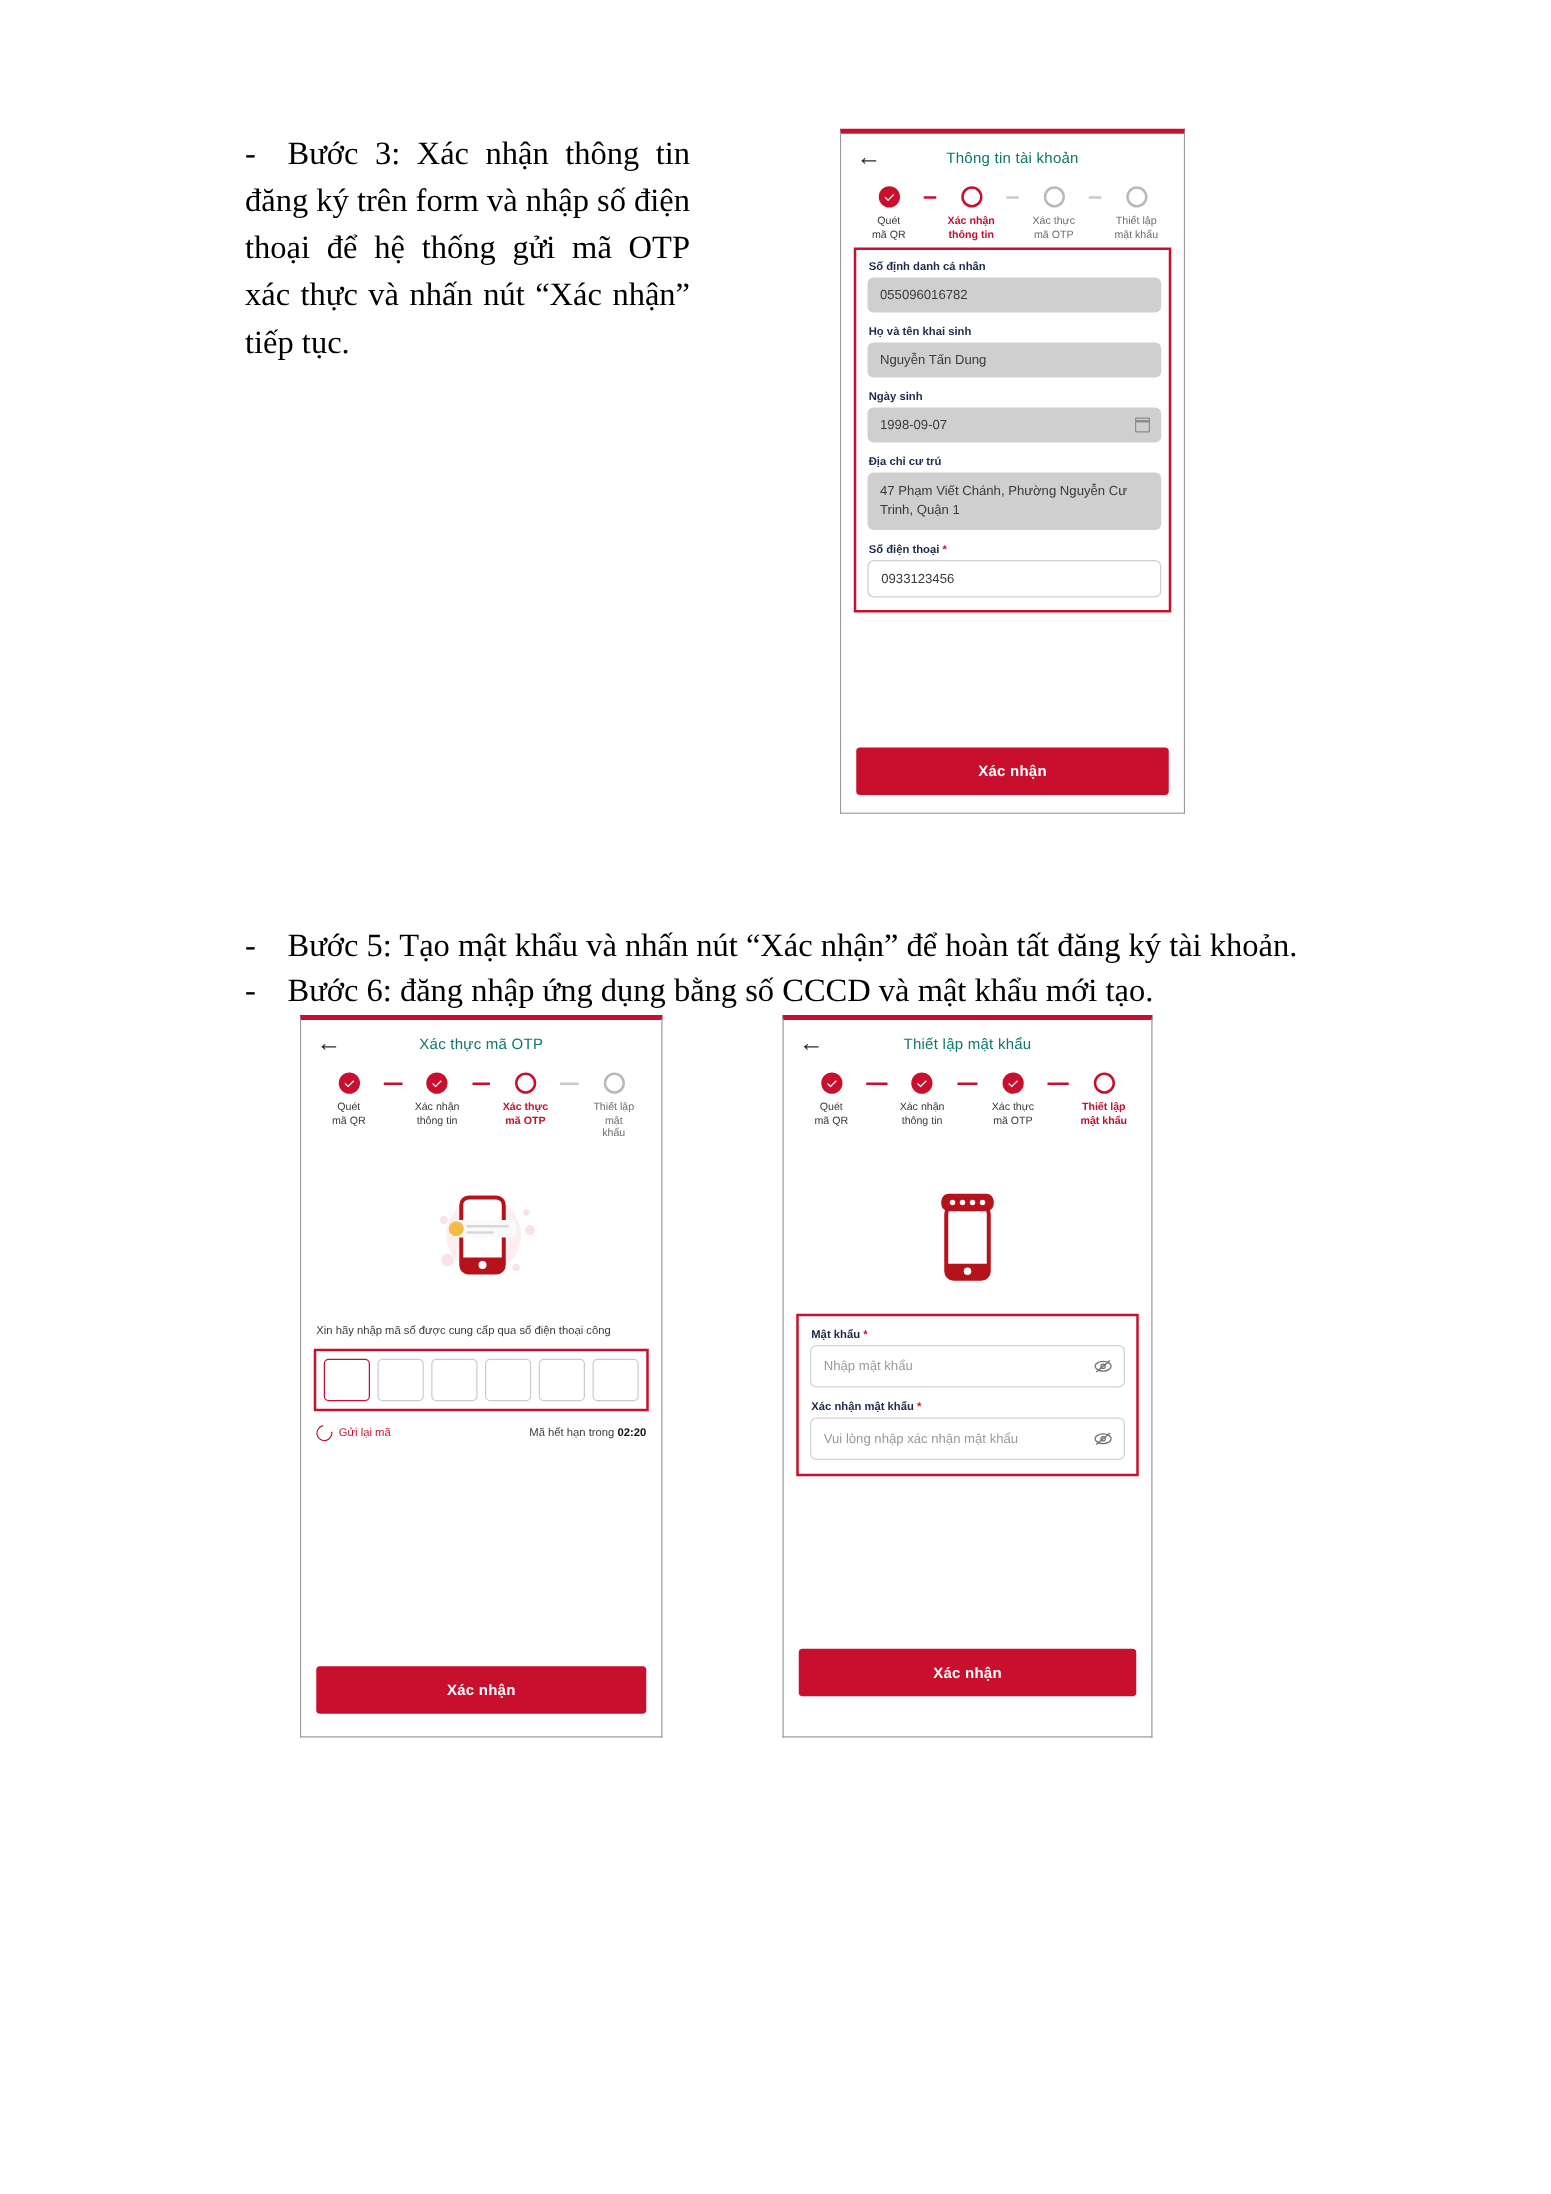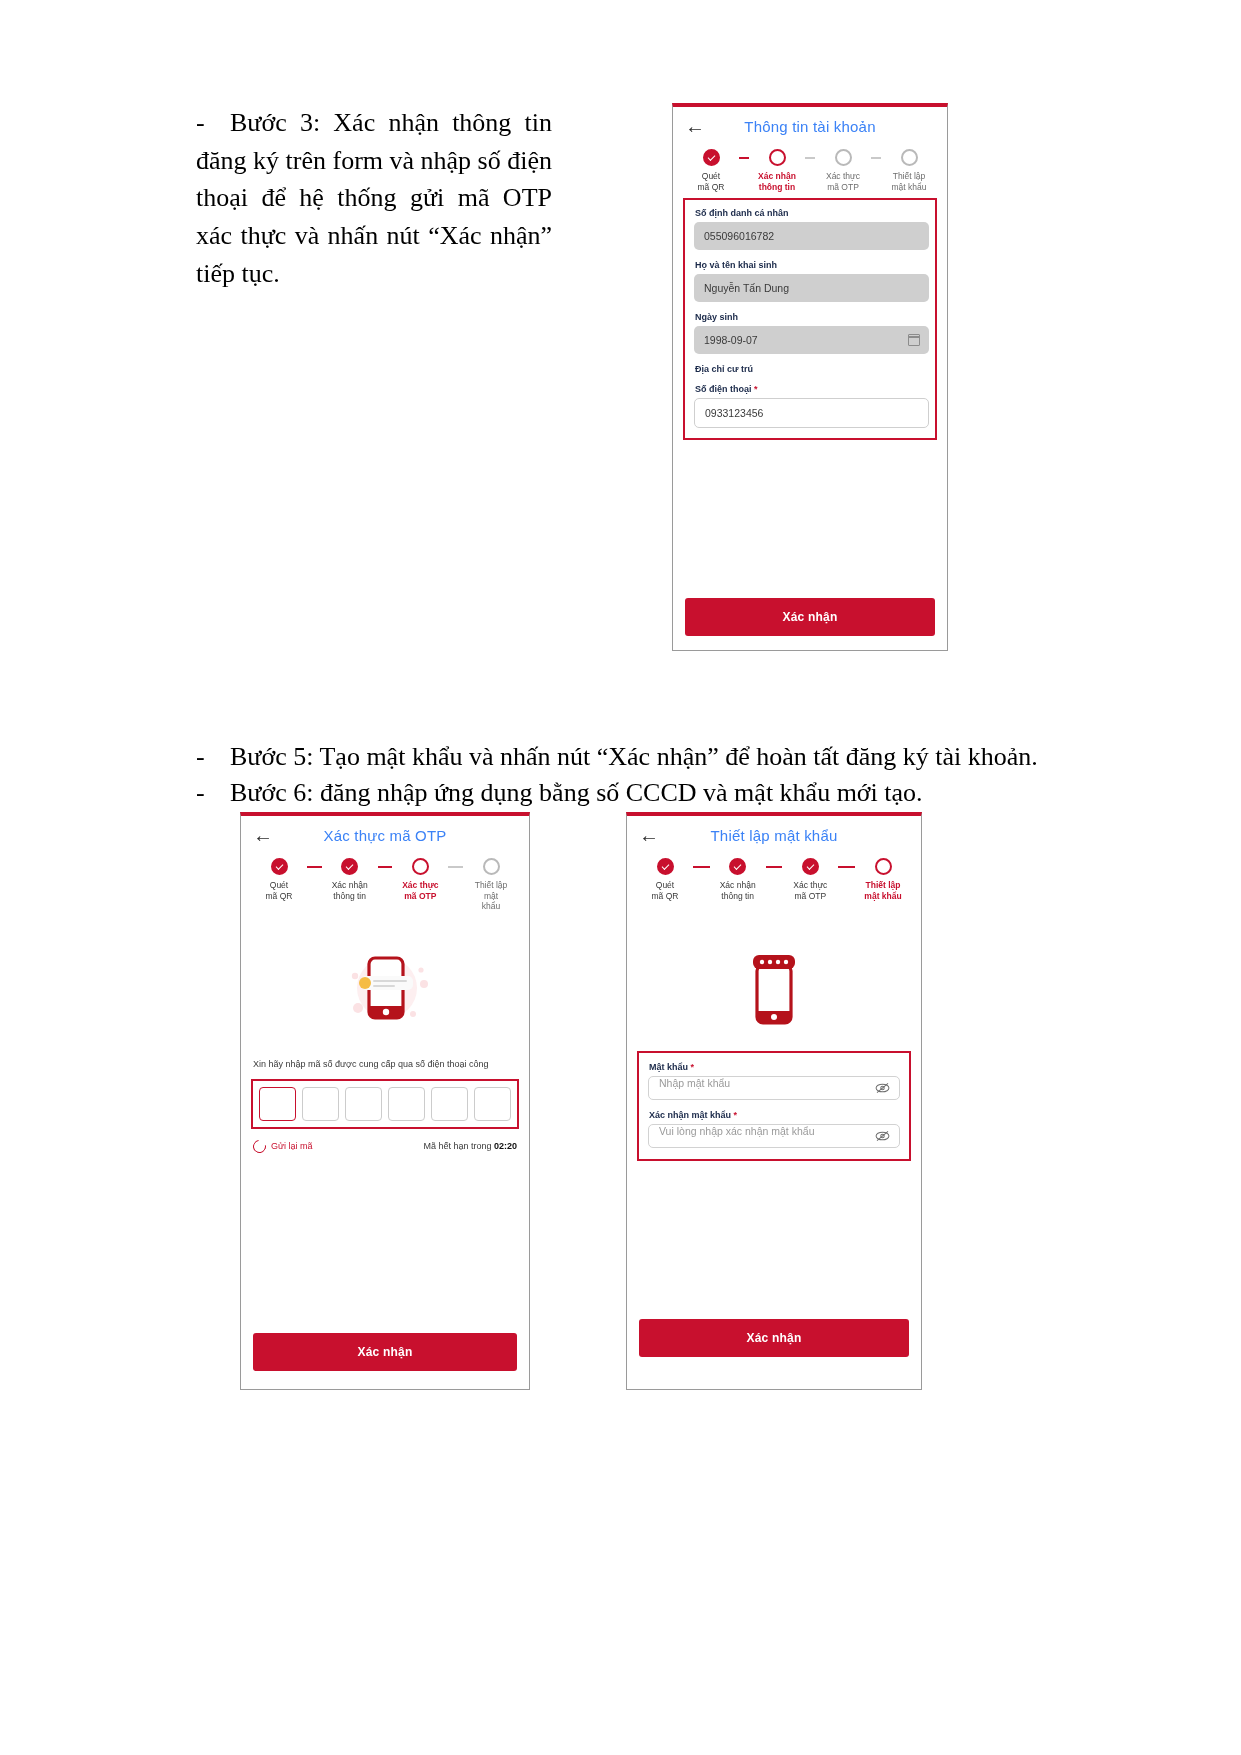--- a/index.html
+++ b/index.html
@@ -42,21 +42,21 @@
   }
   .phone .screen{position:relative;width:100%;height:100%;background:#fff;}
 
   #phone1{left:672px;top:103px;width:276px;height:548px;}
   #phone2{left:240px;top:812px;width:290px;height:578px;}
   #phone3{left:626px;top:812px;width:296px;height:578px;}
 
   
   .navbar{display:flex;align-items:center;height:38px;padding:0 12px;box-sizing:border-box;}
   .back-arrow{font-size:20px;line-height:1;color:#2b2b2b;width:24px;}
-  .nav-title{flex:1;text-align:center;font-size:15px;color:#3b82f6;margin-right:24px;letter-spacing:.2px;}
+  .nav-title{flex:1;text-align:center;font-size:12px;color:#0f766e;margin-right:24px;letter-spacing:.2px;}
 
   
   .stepper{display:flex;align-items:flex-start;padding:4px 10px 0 10px;box-sizing:border-box;}
   .step{display:flex;flex-direction:column;align-items:center;width:56px;}
   .dot{width:17px;height:17px;border-radius:50%;box-sizing:border-box;display:flex;align-items:center;justify-content:center;}
   .dot.done{background:#c8102e;border:2px solid #c8102e;}
   .dot.done::after{content:"";display:block;width:6px;height:3px;border-left:1.6px solid #fff;border-bottom:1.6px solid #fff;transform:rotate(-45deg);margin-top:-2px;}
   .dot.current{background:#fff;border:2.6px solid #c8102e;}
   .dot.todo{background:#fff;border:2px solid #b9b9b9;}
   .step-label{margin-top:5px;font-size:8.5px;line-height:1.25;text-align:center;color:#6e6e6e;}
@@ -107,21 +107,21 @@
   .refresh-ic{width:11px;height:11px;border:1.6px solid #c8102e;border-radius:50%;border-top-color:transparent;transform:rotate(35deg);}
   .timer{font-size:9px;color:#3a3a3a;}
   .timer b{color:#111;font-weight:bold;}
 
   
   .pw-illu{margin:36px auto 0 auto;width:86px;height:100px;position:relative;}
   .pw-box{margin:14px 10px 0 10px;border:2px solid #c8102e;padding:9px 9px 11px 9px;box-sizing:border-box;}
   .pw-field{
     background:#fff;border:1px solid #d2d2d2;border-radius:5px;
     font-size:10.5px;color:#9a9a9a;
-    padding:0 28px 10px 10px;box-sizing:border-box;
+    padding:10px 28px 10px 10px;box-sizing:border-box;
     position:relative;
   }
   .eye{position:absolute;right:9px;top:50%;transform:translateY(-50%);width:15px;height:11px;}
   .eye svg{display:block;}
 </style>
 </head>
 <body>
 
 <div class="page">
 
@@ -178,20 +178,21 @@
         <div class="f-label sp">Họ và tên khai sinh</div>
         <div class="f-input">Nguyễn Tấn Dung</div>
 
         <div class="f-label sp">Ngày sinh</div>
         <div class="f-input">
           <span>1998-09-07</span>
           <span class="cal-icon"></span>
         </div>
 
         <div class="f-label sp">Địa chỉ cư trú</div>
+        <div class="f-input two-line">47 Phạm Viết Chánh, Phường Nguyễn Cư Trinh, Quận 1</div>
 
         <div class="f-label sp">
           <span>Số điện thoại</span>
           <span class="req">*</span>
         </div>
         <div class="f-input editable">0933123456</div>
       </div>
 
       <div class="btn-primary" style="bottom:14px;">Xác nhận</div>
     </div>

